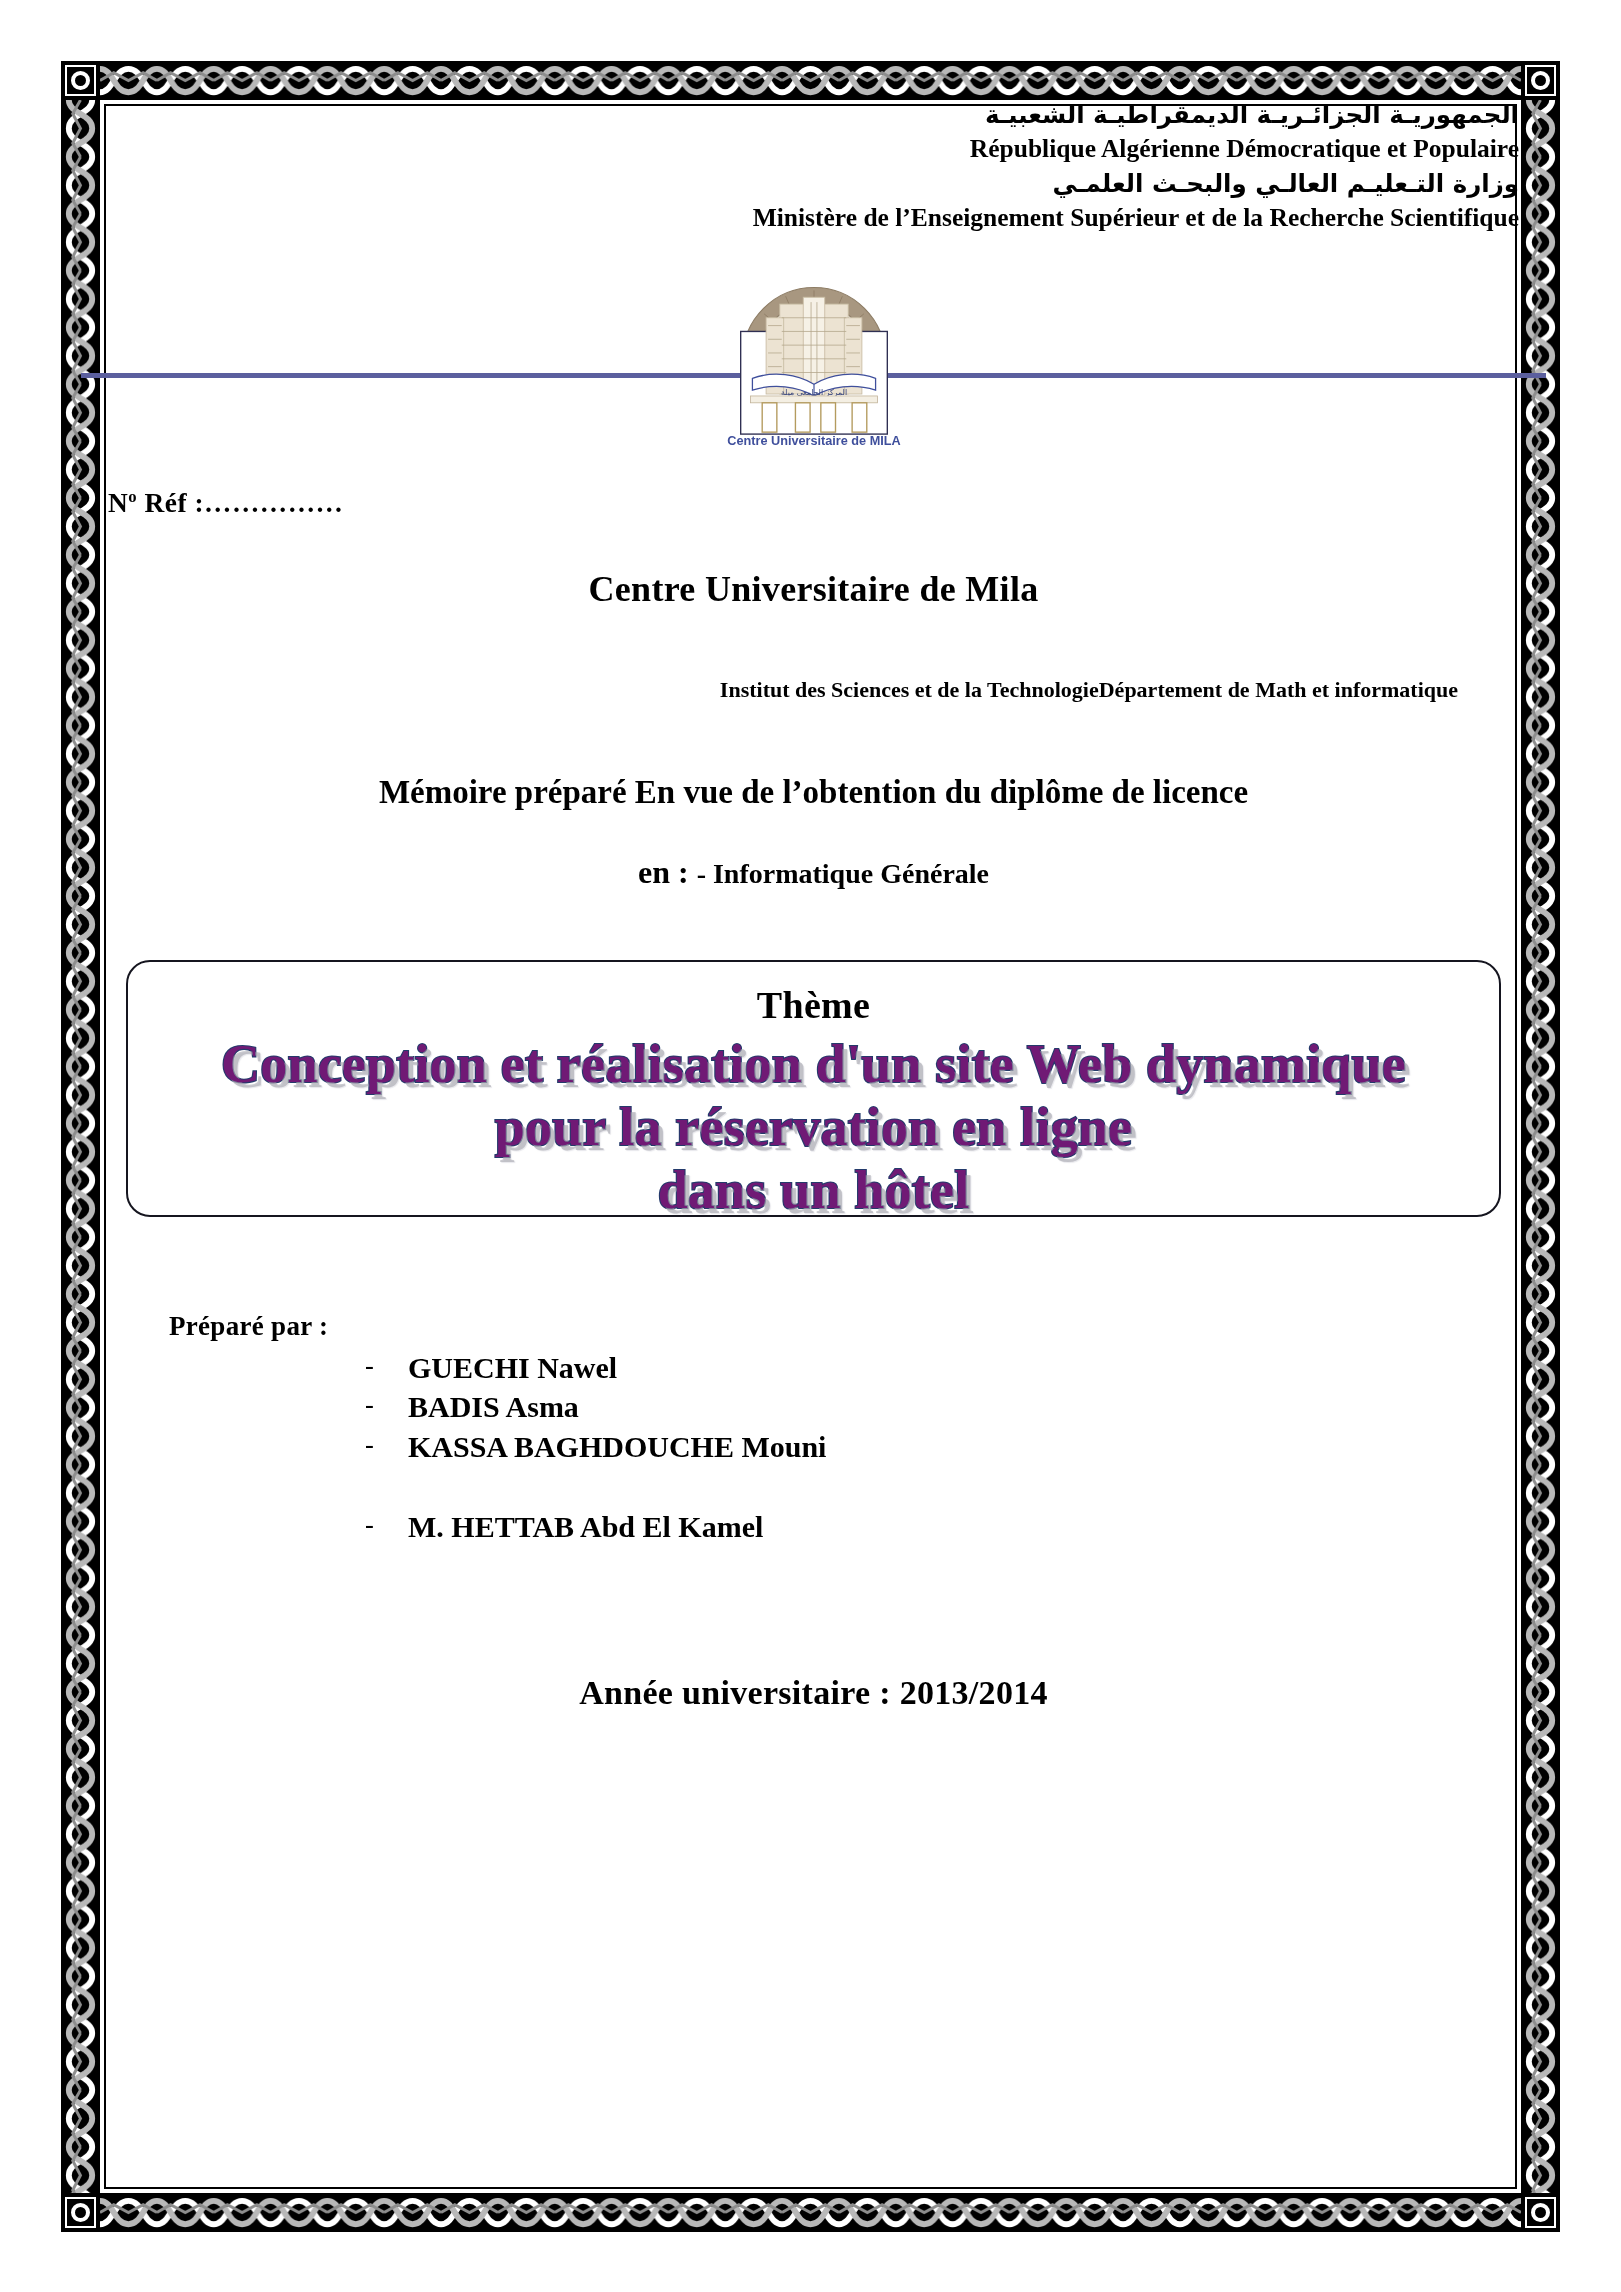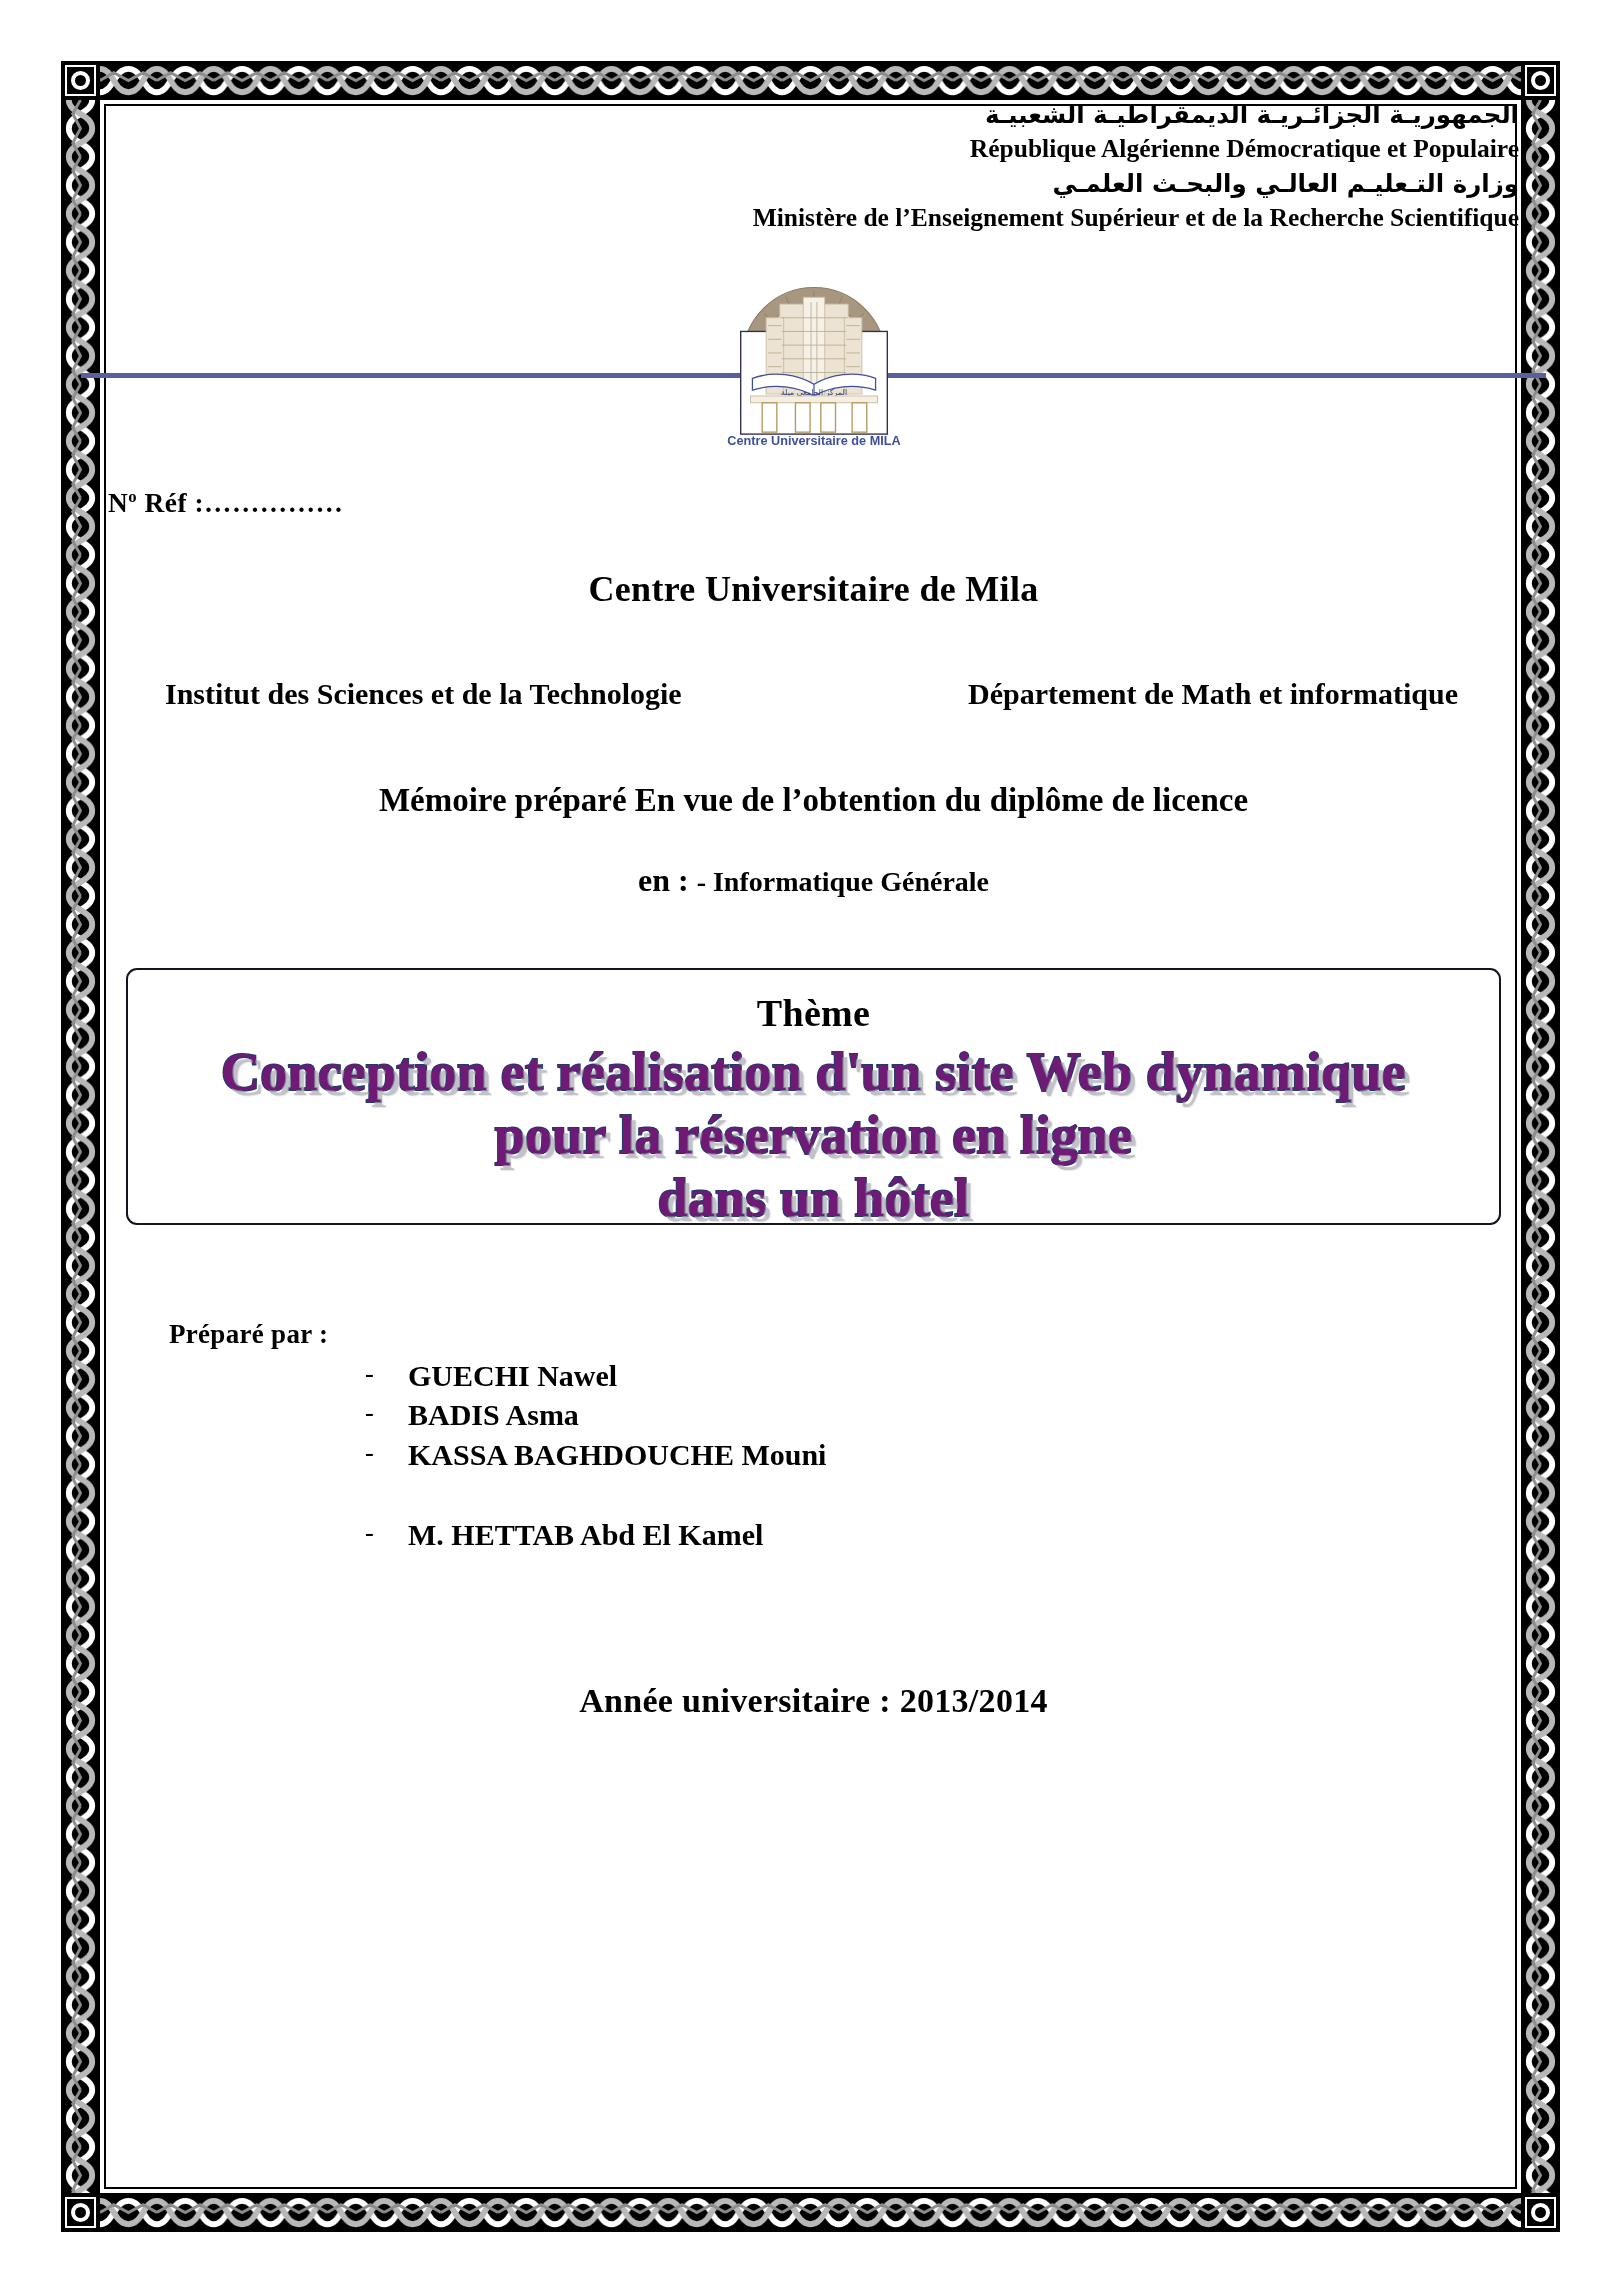--- a/index.html
+++ b/index.html
@@ -142,24 +142,24 @@
   #university-name {
     text-align: center;
     font-size: 36px;
     font-weight: bold;
     margin-top: 49px;
     letter-spacing: 0.3px;
   }
 
   #institute-row {
     display: flex;
-    justify-content: space-between;
+    justify-content: flex-end;
     margin-top: 67px;
     padding: 0 61px 0 57px;
-    font-size: 30px;
+    font-size: 22px;
     font-weight: bold;
   }
 
   #memoire-line {
     text-align: center;
     font-size: 33px;
     font-weight: bold;
     margin-top: 71px;
   }
   #specialty-line {
@@ -168,21 +168,21 @@
     font-weight: bold;
     margin-top: 43px;
   }
   #specialty-line .en-prefix { font-size: 32px; }
 
   
   #theme-box {
     margin: 69px 17.6px 0 17.6px;
     height: 253px;
     border: 2px solid #15151f;
-    border-radius: 11px;
+    border-radius: 24px;
     position: relative;
   }
   #theme-label {
     text-align: center;
     font-size: 38px;
     font-weight: bold;
     padding-top: 21.6px;
     letter-spacing: 0.3px;
   }
   #theme-title {

